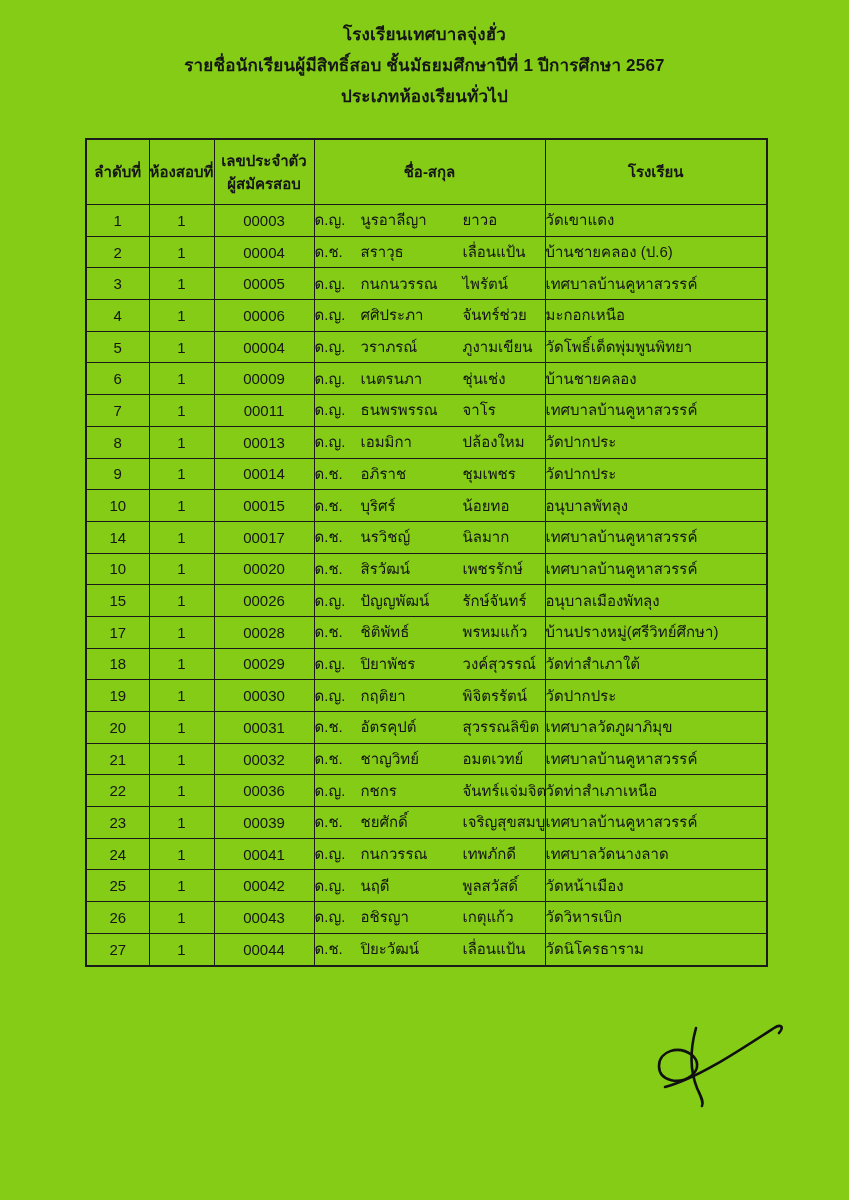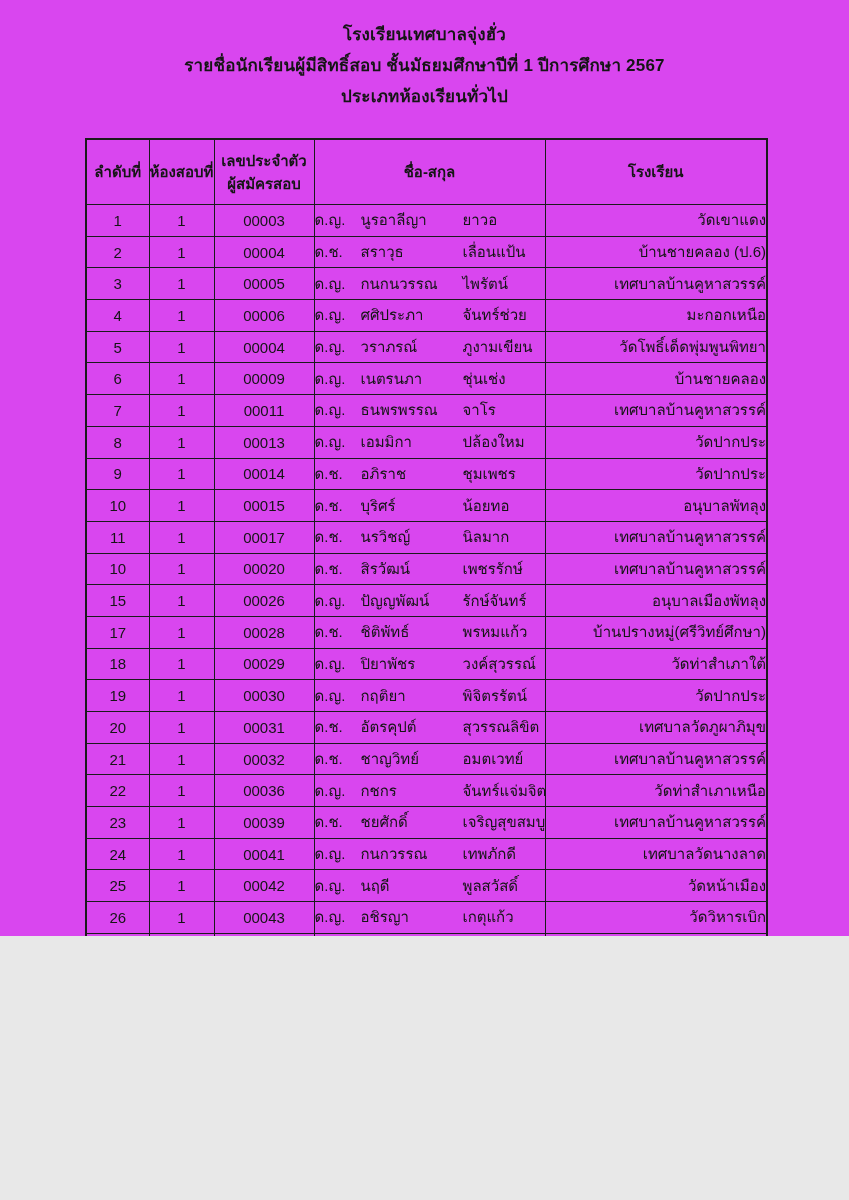--- a/index.html
+++ b/index.html
@@ -3,23 +3,23 @@
 <meta charset="utf-8">
 <style>
   html, body {
     margin: 0;
     padding: 0;
     background: #e8e8e8;
   }
   .page {
     position: relative;
     width: 849px;
-    height: 936px;
+    height: 1200px;
     margin: 0 auto;
-    background: #d946ef;
+    background: #84cc16;
     font-family: "Liberation Sans", sans-serif;
     color: #151515;
     overflow: hidden;
     text-decoration: underline;
   }
   .heading {
     position: absolute;
     top: 26px;
     left: 0;
     width: 100%;
@@ -61,21 +61,21 @@
   }
   table.roster tbody td {
     height: 30.7px;
   }
   td.c-center { text-align: center; }
   td.cell-name { padding-left: 13px; }
   .name-wrap { display: flex; align-items: center; white-space: nowrap; }
   .name-prefix { flex: 0 0 46px; }
   .name-first  { min-width: 102px; display: inline-block; padding-right: 10px; box-sizing: border-box; }
   .name-last   { display: inline-block; }
-  td.cell-school { padding-left: 6px; white-space: nowrap; text-align: right; }
+  td.cell-school { padding-left: 6px; white-space: nowrap; }
   .sig {
     position: absolute;
     left: 638px;
     top: 998px;
     width: 170px;
     height: 118px;
     pointer-events: none;
   }
   .sig path {
     fill: none;
@@ -240,21 +240,21 @@
       <td class="cell-name">
         <span class="name-wrap">
           <span class="name-prefix">ด.ช.</span>
           <span class="name-first">บุริศร์</span>
           <span class="name-last">น้อยทอ</span>
         </span>
       </td>
       <td class="cell-school">อนุบาลพัทลุง</td>
     </tr>
         <tr>
-      <td class="c-center">11</td>
+      <td class="c-center">14</td>
       <td class="c-center">1</td>
       <td class="c-center">00017</td>
       <td class="cell-name">
         <span class="name-wrap">
           <span class="name-prefix">ด.ช.</span>
           <span class="name-first">นรวิชญ์</span>
           <span class="name-last">นิลมาก</span>
         </span>
       </td>
       <td class="cell-school">เทศบาลบ้านคูหาสวรรค์</td>

